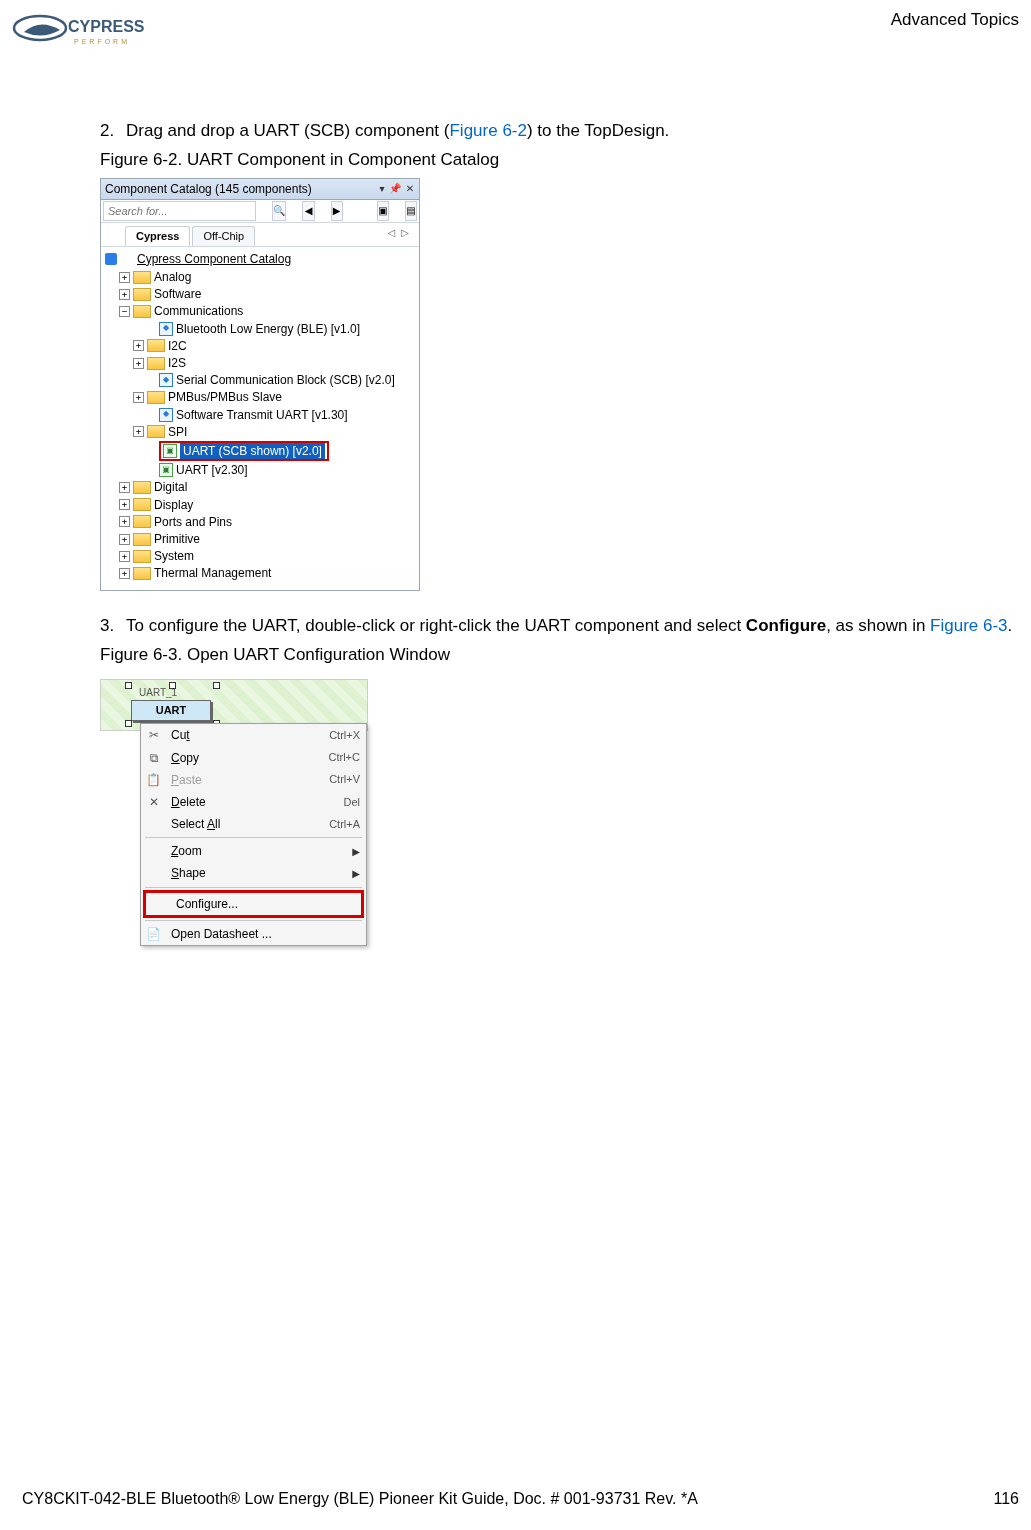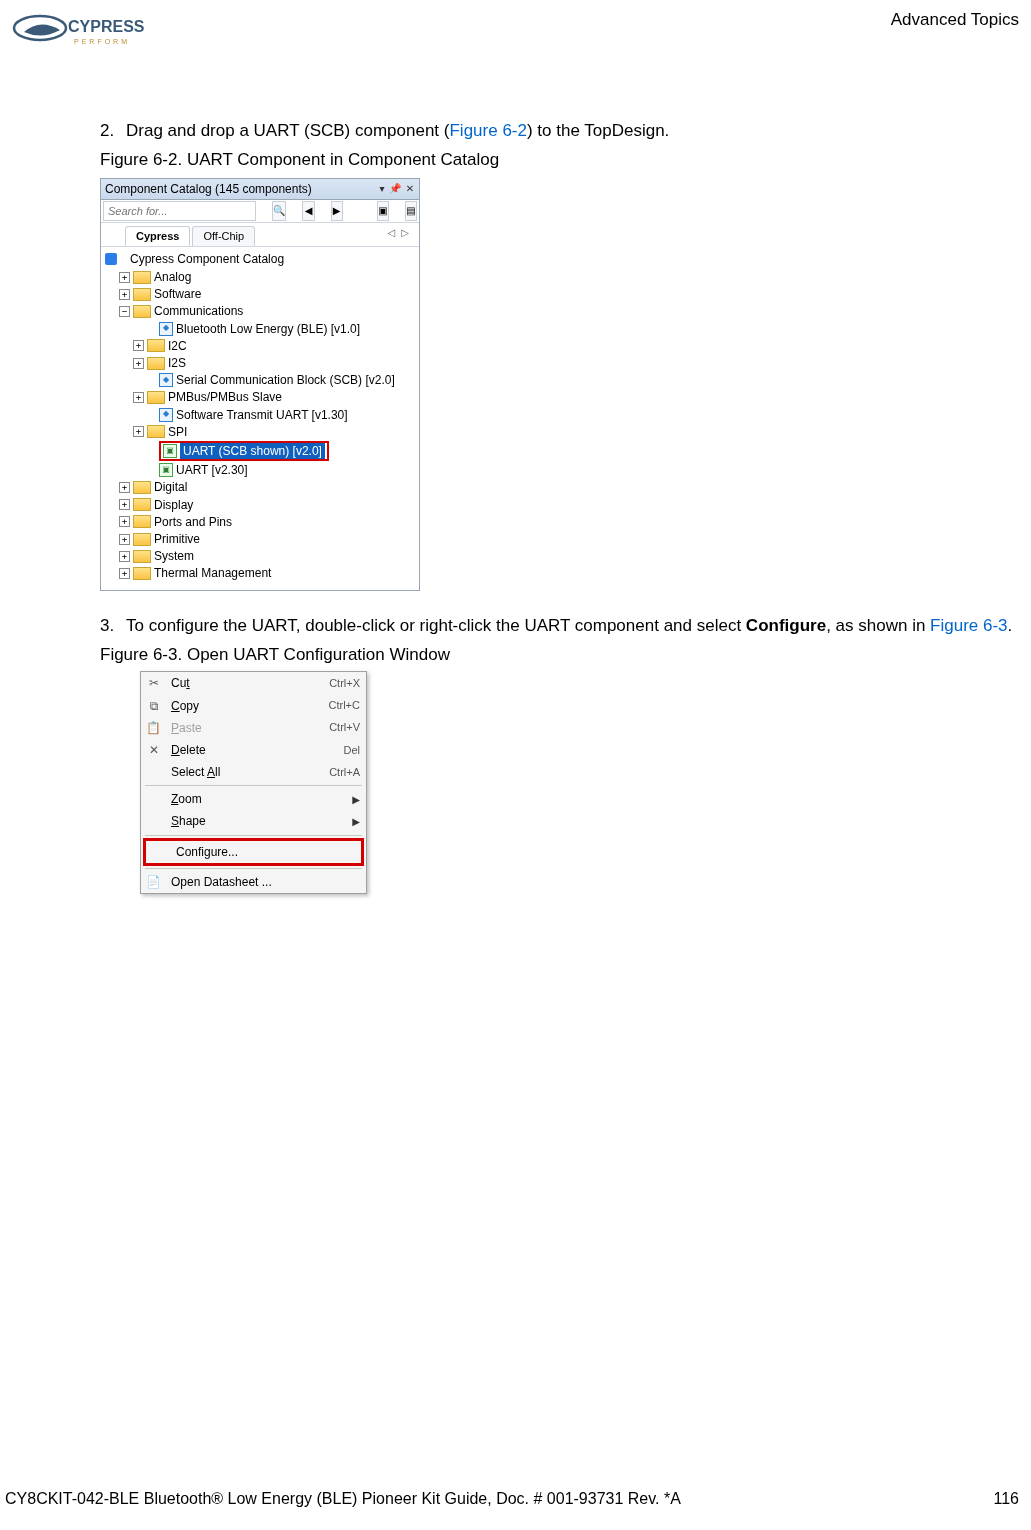--- a/index.html
+++ b/index.html
@@ -98,21 +98,21 @@
     border-bottom: none;
     border-radius: 3px 3px 0 0;
     background: #f5f7fa;
   }
   .fig62-tab.active { font-weight: bold; background: #fff; }
   .fig62-tabs .navarr { margin-left: auto; color: #666; font-size: 10px; display: flex; gap: 6px; padding-right: 6px; }
   .fig62-tree {
     padding: 2px 4px 8px 4px;
   }
   .fig62-tree .root {
-    display: flex; align-items: center; gap: 13px; padding: 2px 0;
+    display: flex; align-items: center; gap: 20px; padding: 2px 0; text-decoration: underline;
   }
   .fig62-tree .root .bookico { width: 12px; height: 12px; background: #2b7de9; display: inline-block; border-radius: 2px; }
   .tree-row {
     display: flex; align-items: center; gap: 3px;
     padding: 0 0 1px 0;
     white-space: nowrap;
   }
   .tree-row .exp {
     width: 9px; height: 9px; border: 1px solid #888;
     display: inline-flex; align-items: center; justify-content: center;
@@ -213,21 +213,21 @@
   .fig63-menu .configure-row {
     border: 3px solid #d40000;
     margin: 2px;
     padding: 3px 6px 3px 4px;
   }
 
   
   .footer {
     position: absolute;
     bottom: 22px;
-    left: 5px;
+    left: 22px;
     right: 12px;
     display: flex;
     justify-content: space-between;
     font-size: 16px;
   }
 </style>
 </head>
 <body>
 
 <div class="header">
@@ -377,20 +377,31 @@
   <div class="step">
     <div class="num">3.</div>
     <div class="txt">
       <span>To configure the UART, double-click or right-click the UART component and select </span><span class="bold">Configure</span><span>, as shown in </span><span class="fig-link">Figure 6-3</span><span>.</span>
     </div>
   </div>
 
   <div class="fig-caption">Figure 6-3.  Open UART Configuration Window</div>
 
   <div class="fig63">
+    <div class="fig63-canvas">
+      <div class="fig63-comp">
+        <div class="lbl">UART_1</div>
+        <div class="box">UART</div>
+      </div>
+      <span class="handle" style="top:2px;left:24px"></span>
+      <span class="handle" style="top:2px;left:68px"></span>
+      <span class="handle" style="top:2px;left:112px"></span>
+      <span class="handle" style="top:40px;left:24px"></span>
+      <span class="handle" style="top:40px;left:112px"></span>
+    </div>
     <div class="fig63-menu">
       <div class="mrow">
         <span class="micon">✂</span>
         <span class="mlabel">Cu<span class="ul">t</span></span>
         <span class="mshort">Ctrl+X</span>
       </div>
       <div class="mrow">
         <span class="micon">⧉</span>
         <span class="mlabel"><span class="ul">C</span>opy</span>
         <span class="mshort">Ctrl+C</span>

